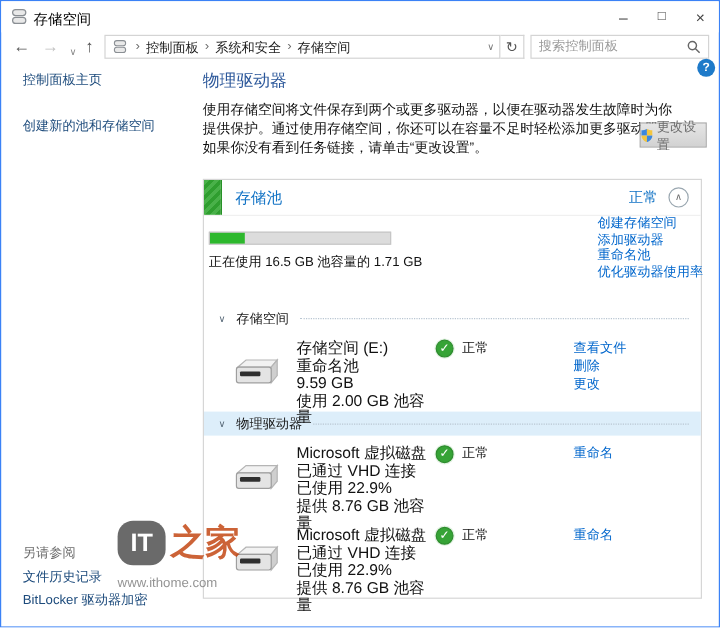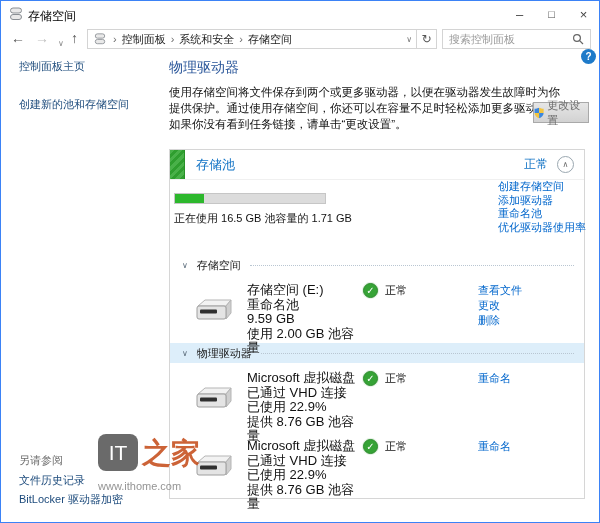--- a/index.html
+++ b/index.html
@@ -54,21 +54,21 @@
   .icon-cell svg{margin:14px 0 0 26px;display:block;}
   .text-cell{font-size:13px;line-height:14.5px;color:#111;}
   .text-cell .dname{color:#111;}
   .status-cell{display:flex;align-items:flex-start;gap:7px;}
   .check{width:15px;height:15px;border-radius:50%;background:#36a336;border:1px solid #2e8c2e;box-shadow:0 0 0 1px #e3f1e3;color:#fff;font-size:10px;display:flex;align-items:center;justify-content:center;flex:0 0 auto;}
   .status-txt{font-size:11px;color:#111;line-height:15px;}
   .links-cell{line-height:15px;}
   
   .watermark{position:absolute;left:97px;top:433px;opacity:.82;z-index:5;pointer-events:none;}
   .wm-row{display:flex;align-items:flex-start;}
-  .wm-box{width:40px;height:37px;background:#4a4a4a;color:#fff;font-weight:normal;font-size:21px;display:flex;align-items:center;justify-content:center;border-radius:8px;}
+  .wm-box{width:40px;height:37px;background:#4a4a4a;color:#fff;font-weight:bold;font-size:21px;display:flex;align-items:center;justify-content:center;border-radius:13px;}
   .wm-cn{font-size:29px;font-weight:bold;color:#c2410c;margin-left:4px;line-height:38px;}
   .wm-url{font-size:11px;color:#7c7c7c;margin-top:8px;}
 </style>
 </head>
 <body>
 
 <div class="window">
 
   <div class="titlebar">
     <svg class="app-icon" viewBox="0 0 14 14">
@@ -179,22 +179,22 @@
         <div>重命名池</div>
         <div>9.59 GB</div>
         <div>使用 2.00 GB 池容量</div>
       </div>
       <div class="status-cell">
         <span class="check">✓</span>
         <span class="status-txt">正常</span>
       </div>
       <div class="links-cell">
         <a class="lnk">查看文件</a>
+        <a class="lnk">删除</a>
         <a class="lnk">更改</a>
-        <a class="lnk">删除</a>
       </div>
     </div>
 
     <div class="subheader blue">
       <span class="sub-chev">∨</span>
       <span class="sub-lbl">物理驱动器</span>
       <span class="sub-dots"></span>
     </div>
 
     <div class="drive-row">

